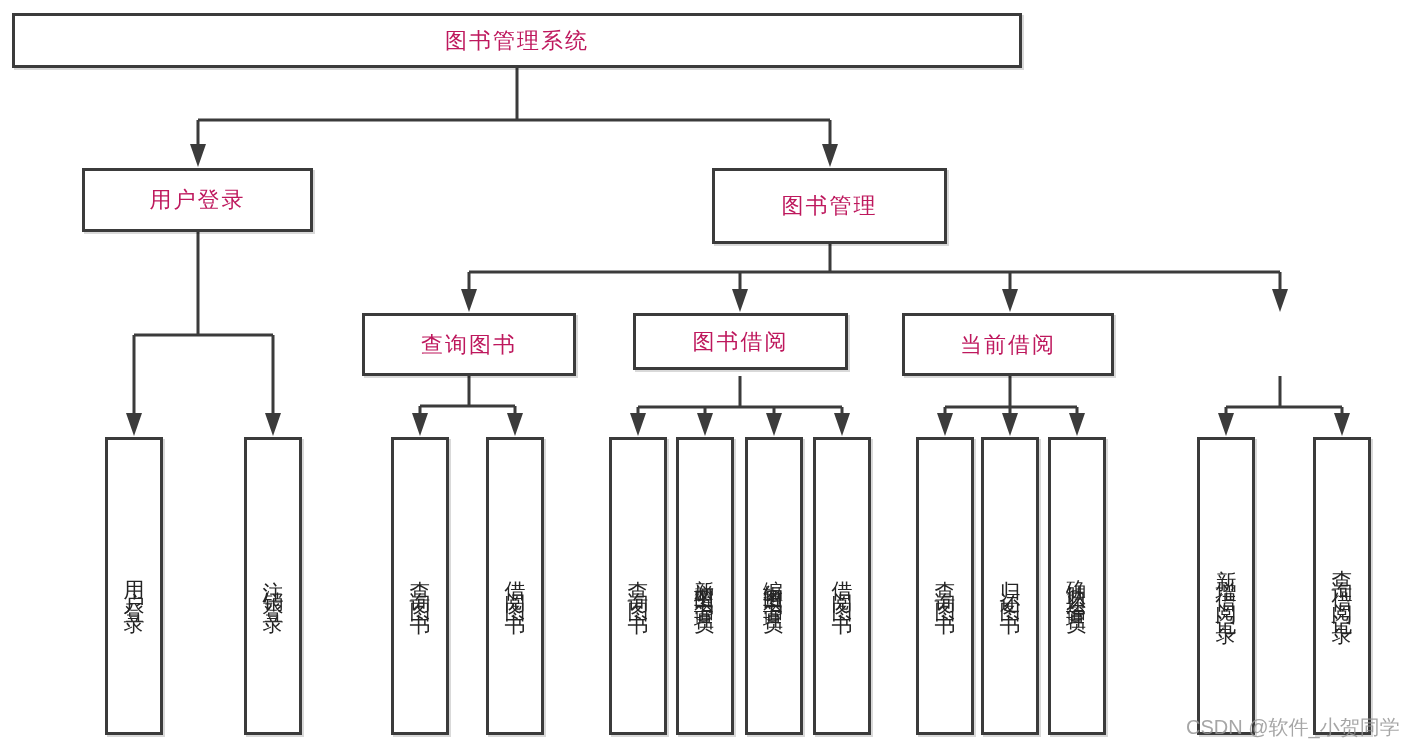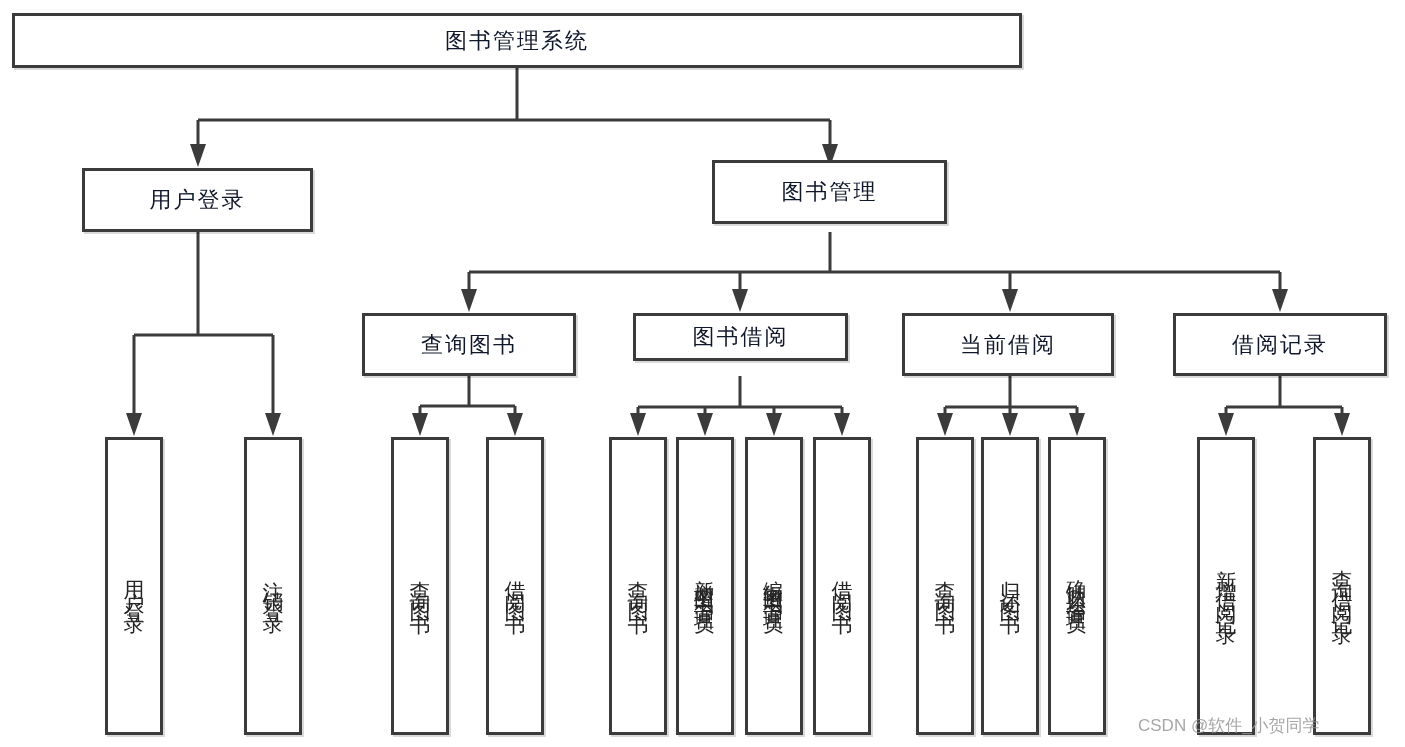--- a/index.html
+++ b/index.html
@@ -8,29 +8,29 @@
     font-family:"Liberation Sans","DejaVu Sans",sans-serif;
     color:#222222; overflow:hidden;
   }
   .canvas svg.wires { position:absolute; left:0; top:0; z-index:0; }
   .node {
     position:absolute; box-sizing:border-box; background:#ffffff;
     border:3px solid #3b3b3b; z-index:1;
     display:flex; align-items:center; justify-content:center;
     box-shadow:2px 2px 0 rgba(0,0,0,0.15);
   }
-  .h-label { font-size:22px; letter-spacing:2px; white-space:nowrap; color:#0f172a;text-align:right; }
+  .h-label { font-size:22px; letter-spacing:2px; white-space:nowrap; color:#be185d;text-align:right; }
   .v-label {
     writing-mode:vertical-rl; text-orientation:mixed;
     font-size:21px; letter-spacing:11px; color:#242424; white-space:nowrap;
   }
   .v-label.tight { letter-spacing:5px; font-size:20px; }
   .watermark {
-    position:absolute; left:1138px; top:714px; z-index:2;
-    font-size:17px; color:rgba(150,150,150,0.85); white-space:nowrap;
+    position:absolute; left:1186px; top:714px; z-index:2;
+    font-size:20px; color:rgba(150,150,150,0.85); white-space:nowrap;
   }
   path.wire { stroke:#3b3b3b; stroke-width:3; fill:none; }
   polygon.arrow { fill:#3b3b3b; stroke:none; }
 </style>
 </head>
 <body>
 
 <div class="canvas">
 
   <svg class="wires" width="1405" height="747" viewBox="0 0 1405 747">
@@ -83,35 +83,32 @@
     </g>
   </svg>
 
   <div class="node" style="left:12px; top:13px; width:1010px; height:55px;">
     <span class="h-label">图书管理系统</span>
   </div>
 
   <div class="node" style="left:82px; top:168px; width:231px; height:64px;">
     <span class="h-label">用户登录</span>
   </div>
-  <div class="node" style="left:712px; top:160px; width:235px; height:64px;">
+  <div class="node" style="left:712px; top:168px; width:235px; height:76px;">
     <span class="h-label">图书管理</span>
   </div>
 
   <div class="node" style="left:362px; top:313px; width:214px; height:63px;">
     <span class="h-label">查询图书</span>
   </div>
-  <div class="node" style="left:633px; top:313px; width:215px; height:48px;">
+  <div class="node" style="left:633px; top:313px; width:215px; height:57px;">
     <span class="h-label">图书借阅</span>
   </div>
   <div class="node" style="left:902px; top:313px; width:212px; height:63px;">
     <span class="h-label">当前借阅</span>
-  </div>
-  <div class="node" style="left:1173px; top:313px; width:214px; height:63px;">
-    <span class="h-label">借阅记录</span>
   </div>
 
   <div class="node" style="left:105px; top:437px; width:58px; height:298px;">
     <span class="v-label">用户登录</span>
   </div>
   <div class="node" style="left:244px; top:437px; width:58px; height:298px;">
     <span class="v-label">注销登录</span>
   </div>
 
   <div class="node" style="left:391px; top:437px; width:58px; height:298px;">

